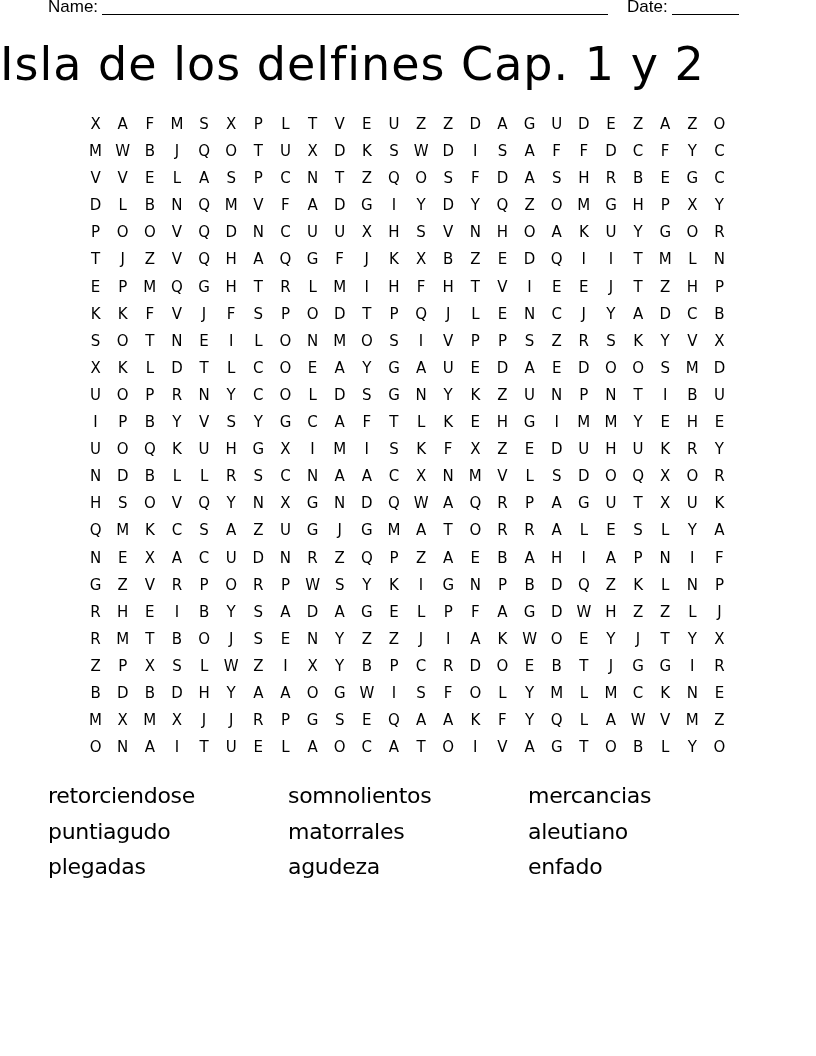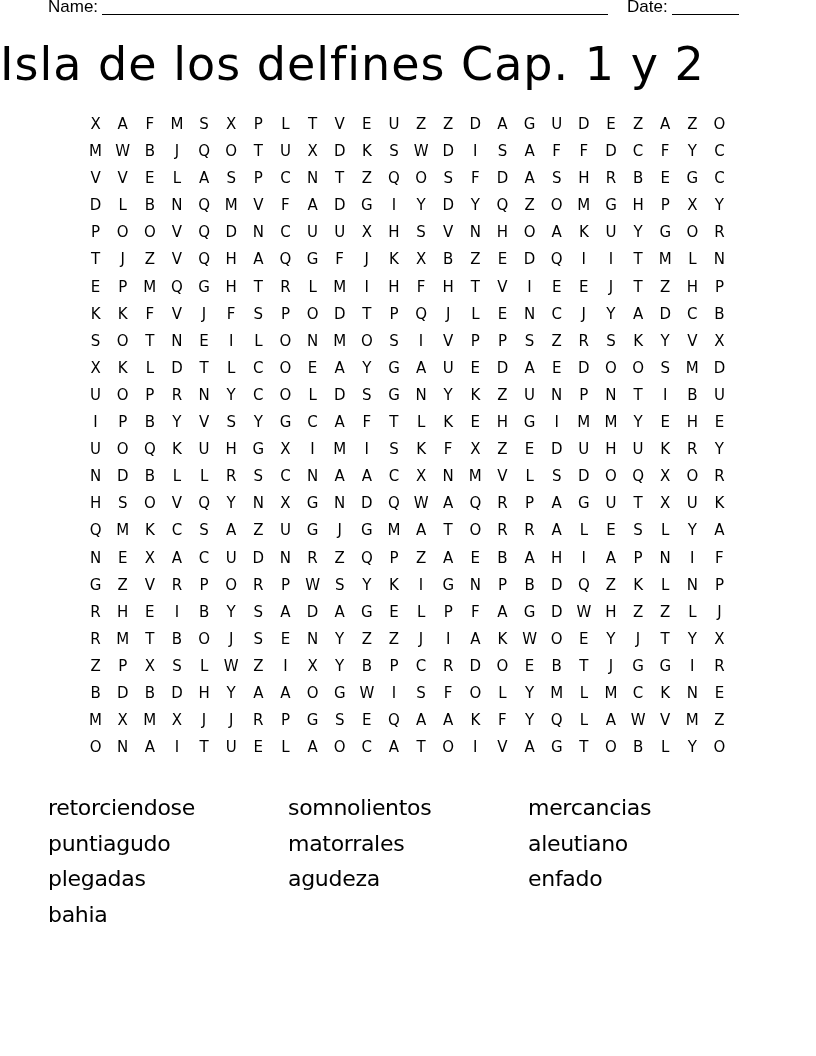--- a/index.html
+++ b/index.html
@@ -27,21 +27,20 @@
     line-height: 27.1px; width: 27.13px; height: 27.1px;
   }
   .wordlist {
     position: absolute; left: 48px; top: 780px; width: 720px;
     display: grid; grid-template-columns: 240px 240px 240px; grid-auto-rows: 35.5px;
     grid-auto-flow: row;
   }
   .word {
     font-family: "DejaVu Sans", sans-serif; font-size: 22px; line-height: 32px;
     letter-spacing: -0.3px;
-    margin-top: 12px;
   }
 </style>
 </head>
 <body>
 
 <div class="header-line">
   <span class="name-label">Name:</span>
   <span class="name-blank"></span>
   <span class="date-label">Date:</span>
   <span class="date-blank"></span>
@@ -631,14 +630,13 @@
 <div class="wordlist" id="wordlist">
     <div class="word">retorciendose</div>
     <div class="word">somnolientos</div>
     <div class="word">mercancias</div>
     <div class="word">puntiagudo</div>
     <div class="word">matorrales</div>
     <div class="word">aleutiano</div>
     <div class="word">plegadas</div>
     <div class="word">agudeza</div>
     <div class="word">enfado</div>
-    <div class="word">bahia</div>
   </div>
 
 </body></html>

